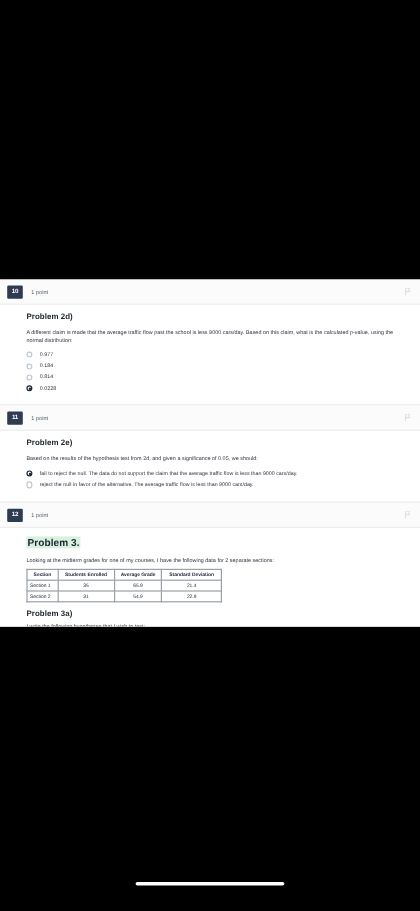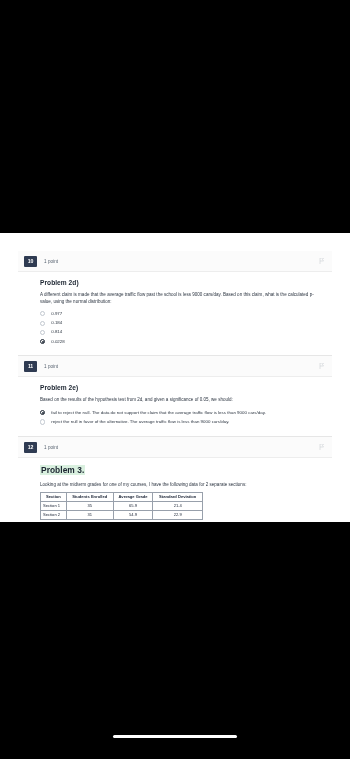--- a/index.html
+++ b/index.html
@@ -27,21 +27,21 @@
     width: 350px;
     height: 289px;
     background: #ffffff;
     overflow: hidden;
   }
 
   .page-scroll {
     position: relative;
     width: 350px;
     background: #ffffff;
-    padding: 18px;
+    padding: 0;
   }
 
   
   .question {
     background: #ffffff;
     border-bottom: 1px solid #e6e6e6;
     padding: 0 0 9px 0;
   }
 
   .q-header {

